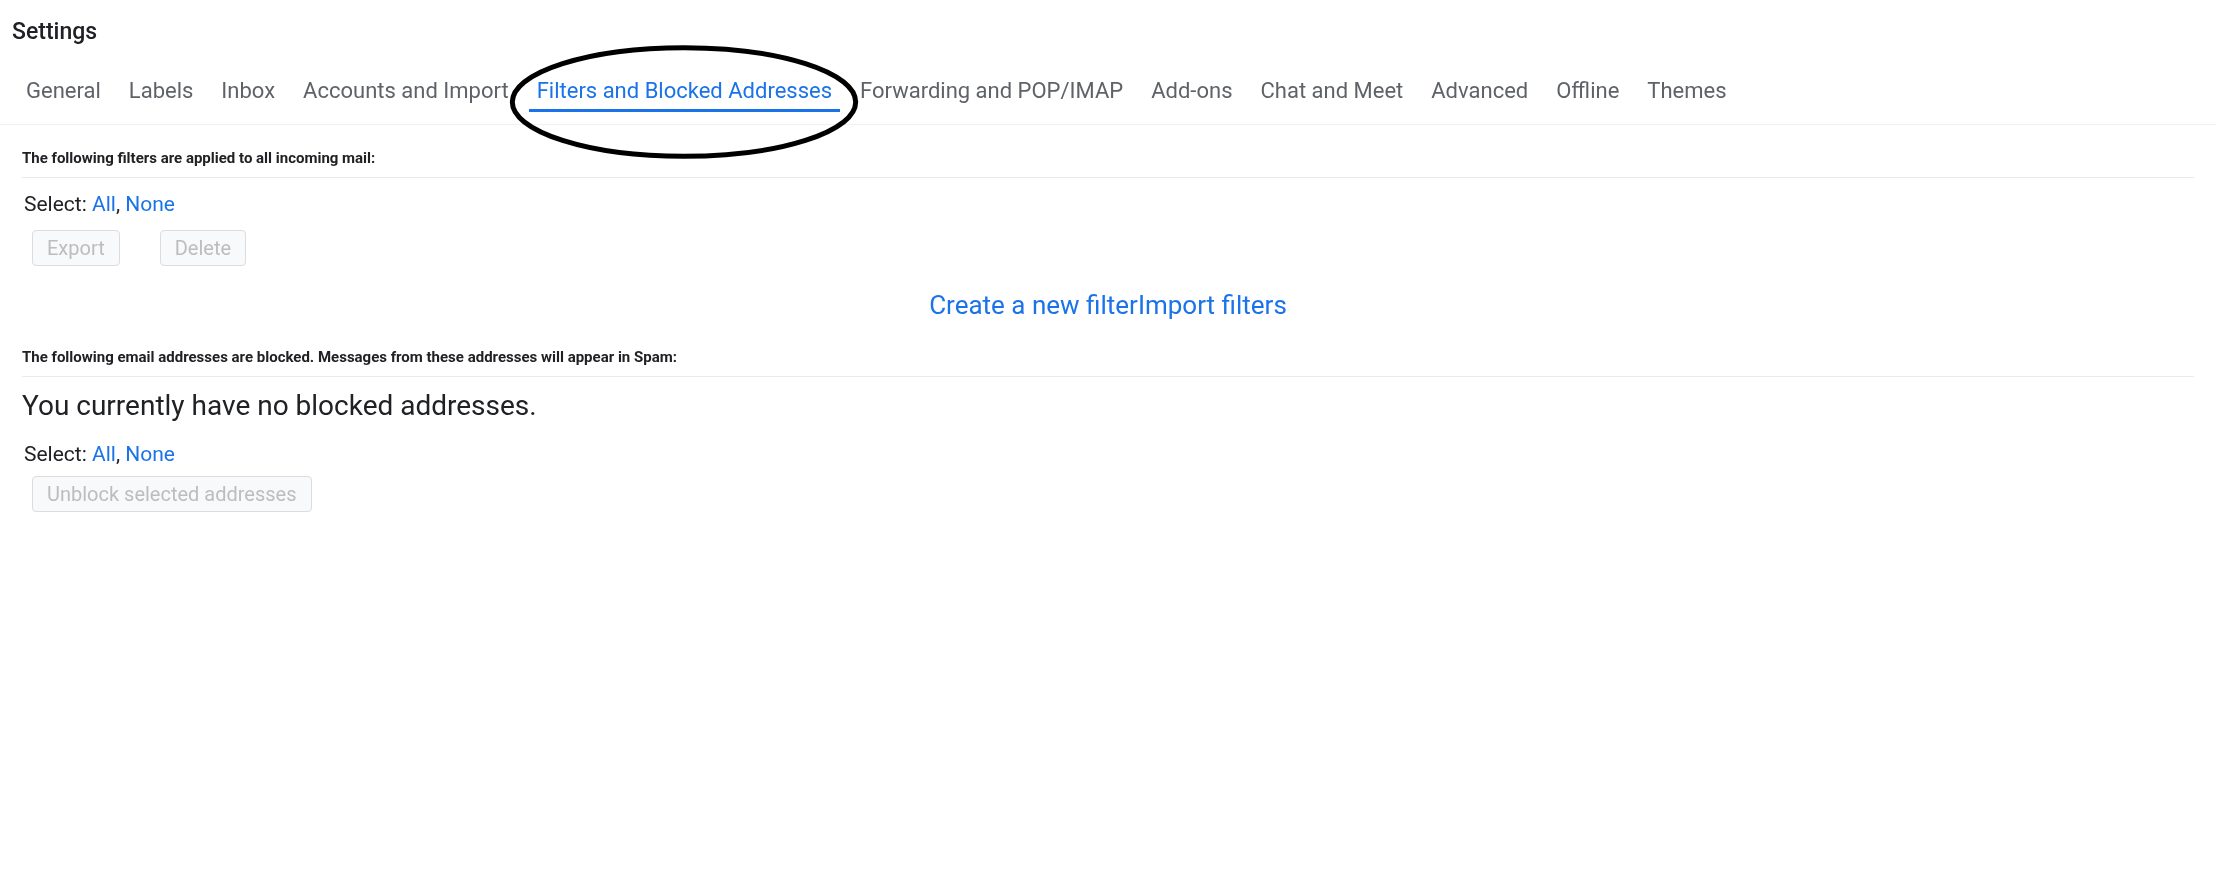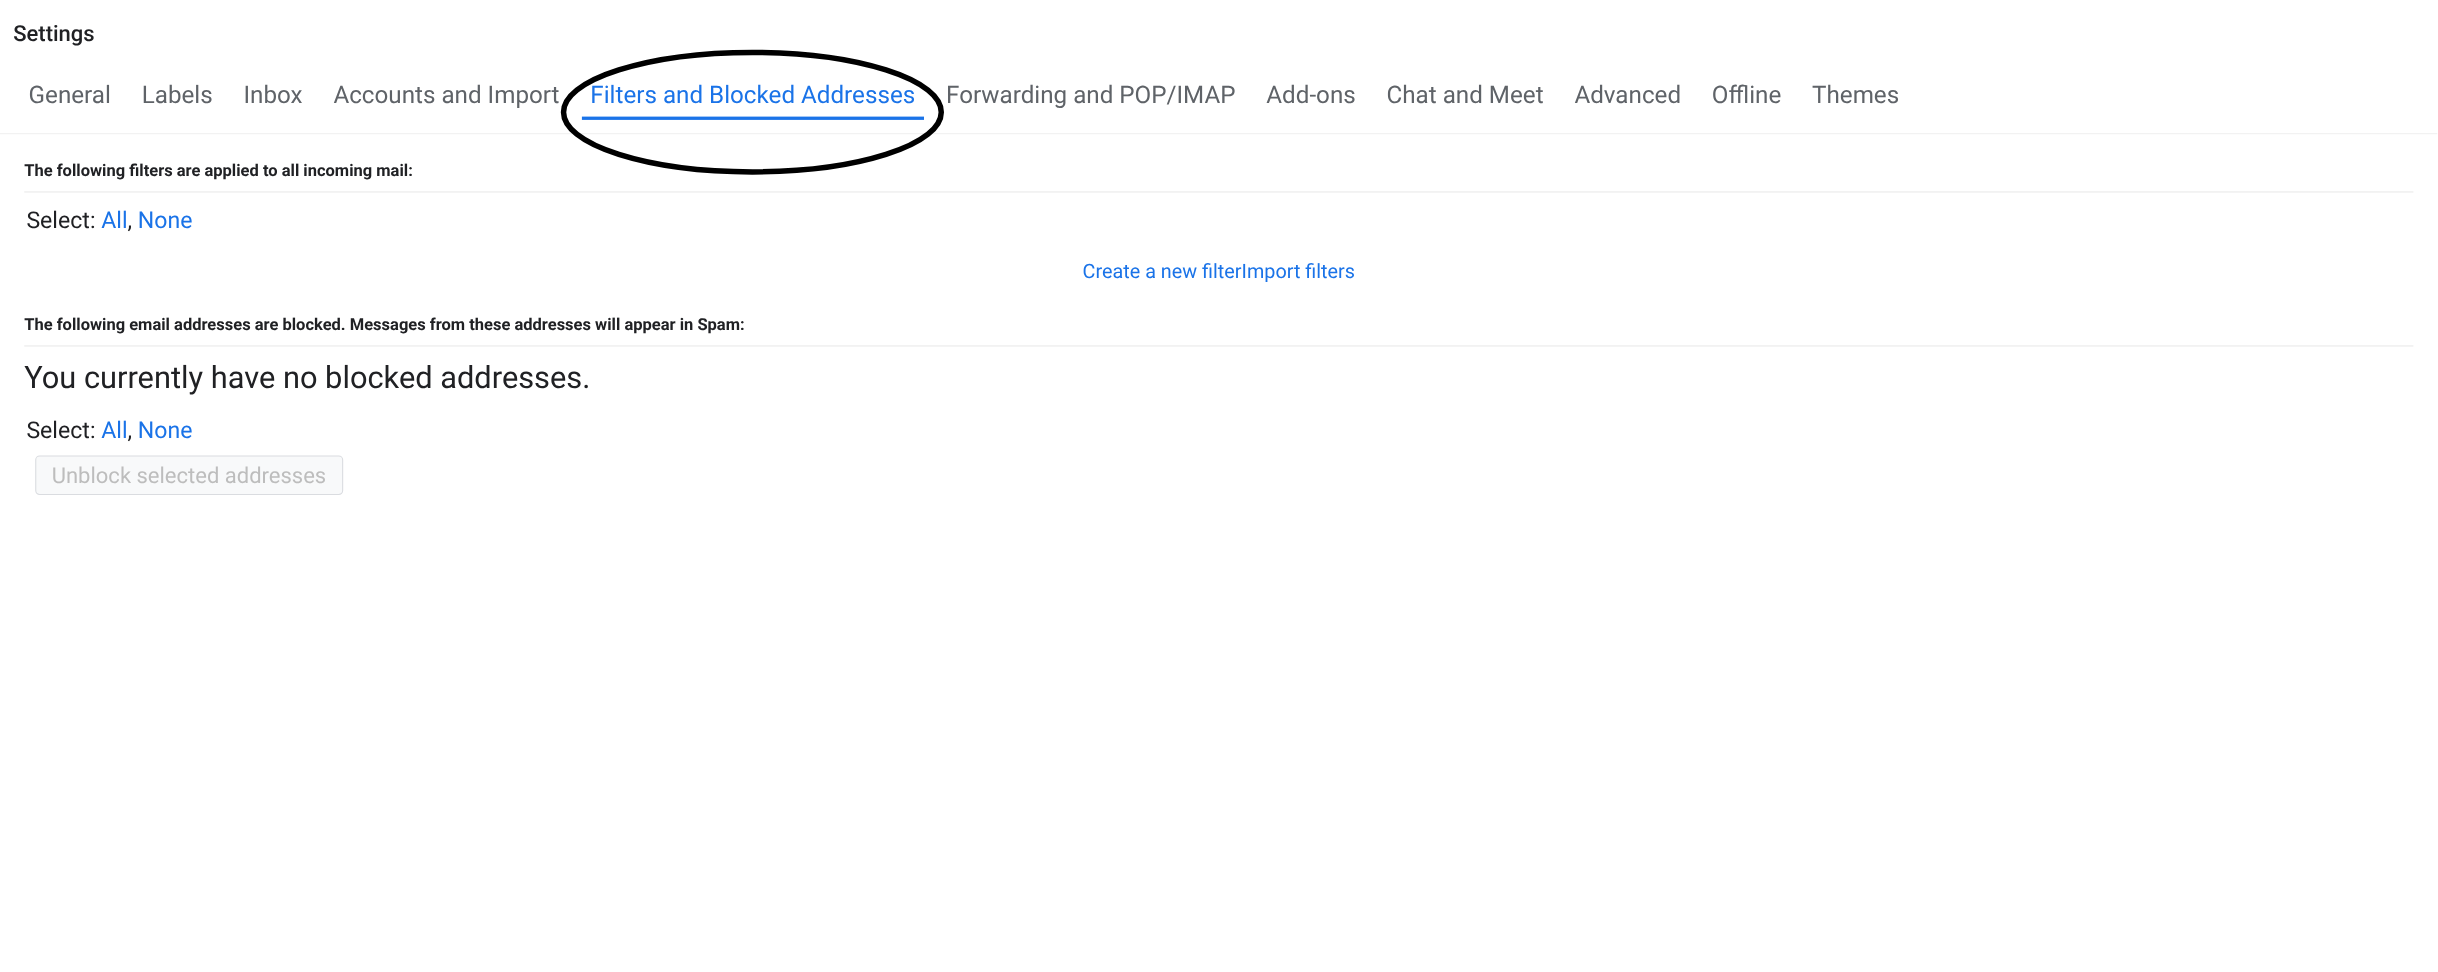--- a/index.html
+++ b/index.html
@@ -10,21 +10,21 @@
     body {
       font-family: 'Google Sans', Roboto, Arial, sans-serif;
       background: #ffffff;
       color: #202124;
       font-size: 20px;
       width: 2216px;
       height: 884px;
       overflow: hidden;
     }
     .page-title {
-      font-size: 20px;
+      font-size: 23px;
       font-weight: 500;
       color: #202124;
       padding: 18px 20px 12px 12px;
     }
     .tabs {
       display: flex;
       flex-wrap: wrap;
       padding: 0 12px;
       gap: 0px;
       border-bottom: 1px solid #f1f1f1;
@@ -87,21 +87,21 @@
       border: 1px solid #dadce0;
       background: #f8f9fa;
       color: #bdbdbd;
       border-radius: 4px;
       cursor: not-allowed;
     }
     .center-links {
       display: flex;
       justify-content: center;
       padding: 18px 0 28px 0;
-      font-size: 18px;
+      font-size: 26px;
     }
     .body-text {
       font-size: 28px;
       color: #202124;
       padding: 4px 0 18px 0;
     }
     .select-row-2 {
       font-size: 21px;
       padding: 2px 2px;
     }
@@ -134,20 +134,24 @@
 
 <div class="content">
 
   <div class="section-title">The following filters are applied to all incoming mail:</div>
   <hr class="divider">
   <div class="select-row">
     <span>Select:</span>
     <span> </span>
     <span class="link">All</span><span>, </span><span class="link">None</span>
   </div>
+  <div class="btn-row">
+    <button class="btn" disabled="">Export</button>
+    <button class="btn" disabled="">Delete</button>
+  </div>
   <div class="center-links">
     <span class="link">Create a new filter</span>
     <span class="link">Import filters</span>
   </div>
 
   <div class="section-title">The following email addresses are blocked. Messages from these addresses will appear in Spam:</div>
   <hr class="divider">
   <div class="body-text">You currently have no blocked addresses.</div>
   <div class="select-row-2">
     <span>Select:</span>

